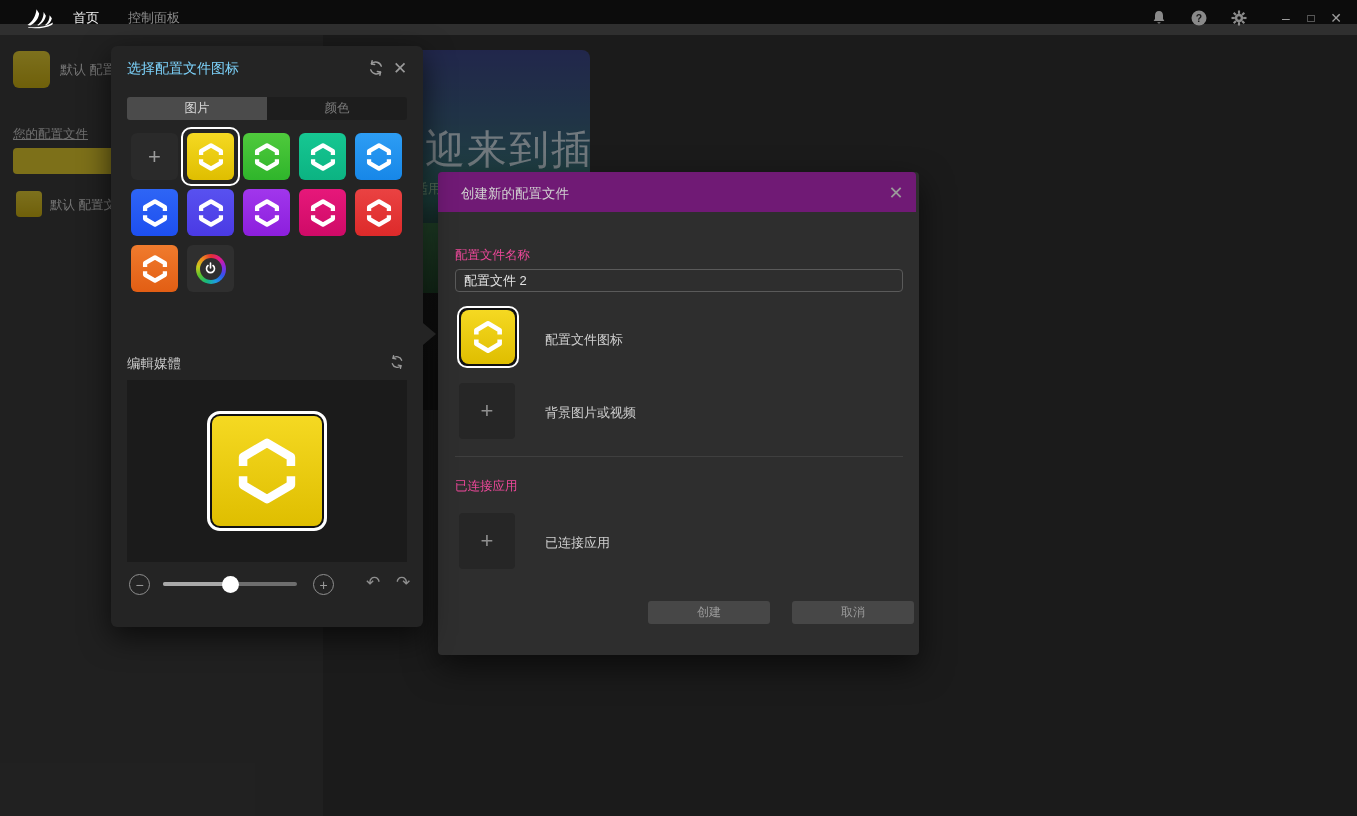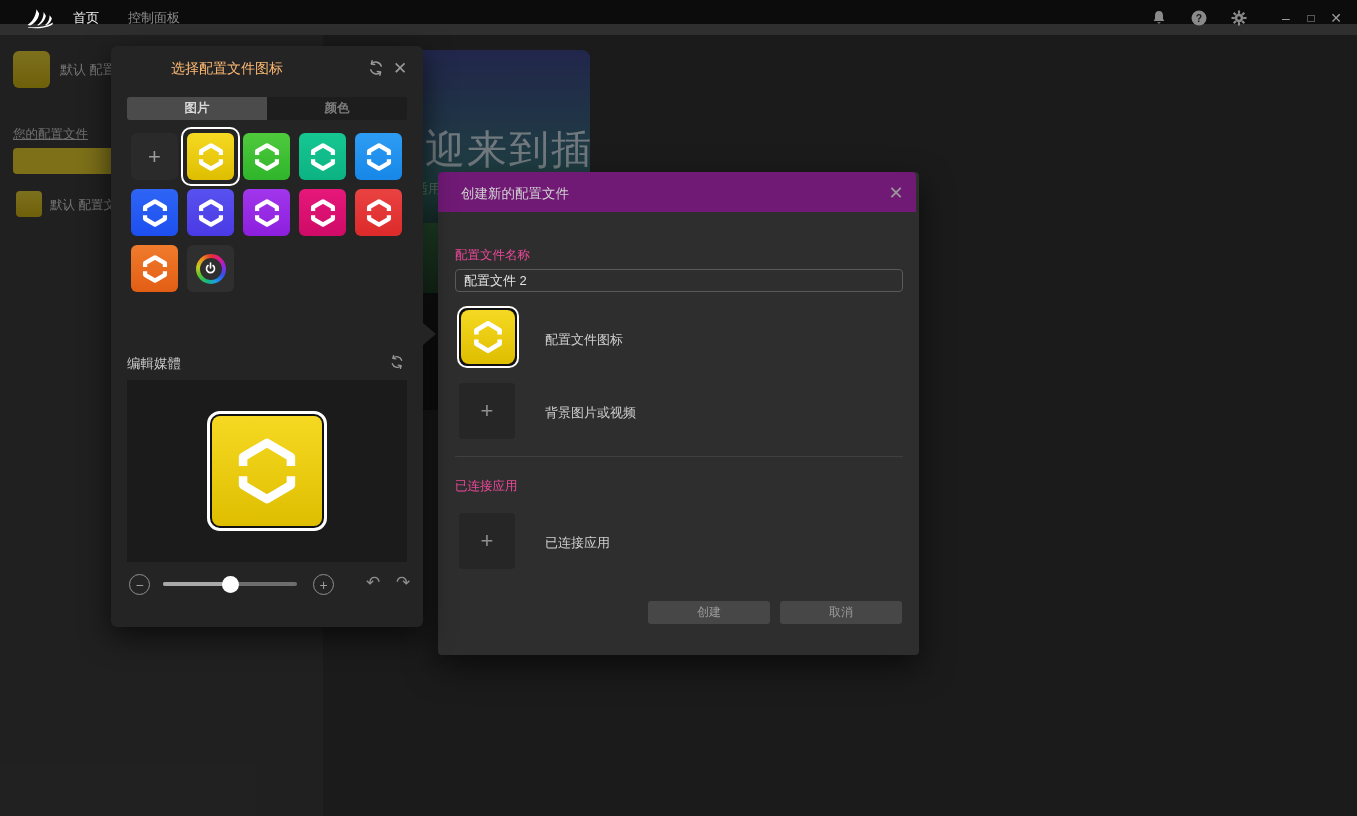--- a/index.html
+++ b/index.html
@@ -38,27 +38,27 @@
 
   
   #overlay { position:absolute; left:0; top:35px; width:1357px; height:781px;
     background:rgba(0,0,0,0.42); z-index:5; }
 
   
   #popover { position:absolute; left:111px; top:46px; width:312px; height:581px; background:#242424;
     border-radius:6px; box-shadow:0 10px 30px rgba(0,0,0,0.65); z-index:10; }
   #popover-arrow { position:absolute; left:312px; top:277px; width:0; height:0;
     border-top:11px solid transparent; border-bottom:11px solid transparent; border-left:13px solid #242424; }
-  #popover-title { position:absolute; left:16px; top:14px; font-size:14px; color:#fdba74;margin-left:44px; }
+  #popover-title { position:absolute; left:16px; top:14px; font-size:14px; color:#7dd3fc; }
   .ghost-btn { background:none; border:none; cursor:pointer; color:#9a9a9a; padding:0; }
   #picker-refresh { position:absolute; left:256px; top:13px; width:18px; height:18px; }
   #picker-close { position:absolute; left:280px; top:12px; width:18px; height:18px; font-size:17px; }
   #picker-tabs { position:absolute; left:16px; top:51px; width:280px; height:23px; display:flex;
     border-radius:3px; overflow:hidden; }
-  .tab { flex:1; display:flex; align-items:center; justify-content:center; font-size:12.5px; cursor:pointer;font-weight:bold; }
+  .tab { flex:1; display:flex; align-items:center; justify-content:center; font-size:12.5px; cursor:pointer; }
   .tab.active { background:#4b4b4b; color:#d8d8d8; }
   .tab.inactive { background:#1d1d1d; color:#7c7c7c; }
 
   #icon-grid { position:absolute; left:20px; top:87px; width:280px; height:160px; }
   .tile { position:absolute; width:47px; height:47px; border-radius:6px; cursor:pointer;
     display:flex; align-items:center; justify-content:center; }
   .tile svg { width:34px; height:34px; }
   .tile.selected::after { content:""; position:absolute; inset:-6px; border:2px solid #fff; border-radius:10px; }
   .tile.add-tile { background:#2a2a2a; color:#9c9c9c; font-size:22px; font-weight:300; }
   .tile.icue-tile { background:#2f2f2f; }
@@ -104,21 +104,21 @@
     font-family:inherit; }
   .framed-icon { position:absolute; left:19px; top:134px; width:62px; height:62px;
     border:2px solid #fff; border-radius:10px; background:#111; padding:2px; cursor:pointer; }
   .framed-icon svg { width:40px; height:40px; }
   .dash-tile { position:absolute; width:56px; height:56px; background:#262626; border-radius:4px;
     color:#8f8f8f; font-size:22px; font-weight:300; display:flex; align-items:center; justify-content:center;
     cursor:pointer; }
   #divider { position:absolute; left:17px; top:284px; width:448px; height:1px; background:#3f3f3f; }
   .dlg-btn { position:absolute; top:429px; width:122px; height:23px; background:#474747; border:none;
     border-radius:3px; color:#9a9a9a; font-size:12px; cursor:pointer; font-family:inherit; }
-  #create-btn { left:210px; } #cancel-btn { left:342px; }
+  #create-btn { left:210px; } #cancel-btn { left:354px; }
 
   svg .stroke { fill:none; stroke:currentColor; stroke-width:2; stroke-linecap:round; stroke-linejoin:round; }
 </style>
 </head>
 <body>
 
 <div id="stage">
 
   <div id="sidebar">
     <div class="side-tile yellow-grad abs" style="left:13px;top:16px;width:37px;height:37px;"></div>

